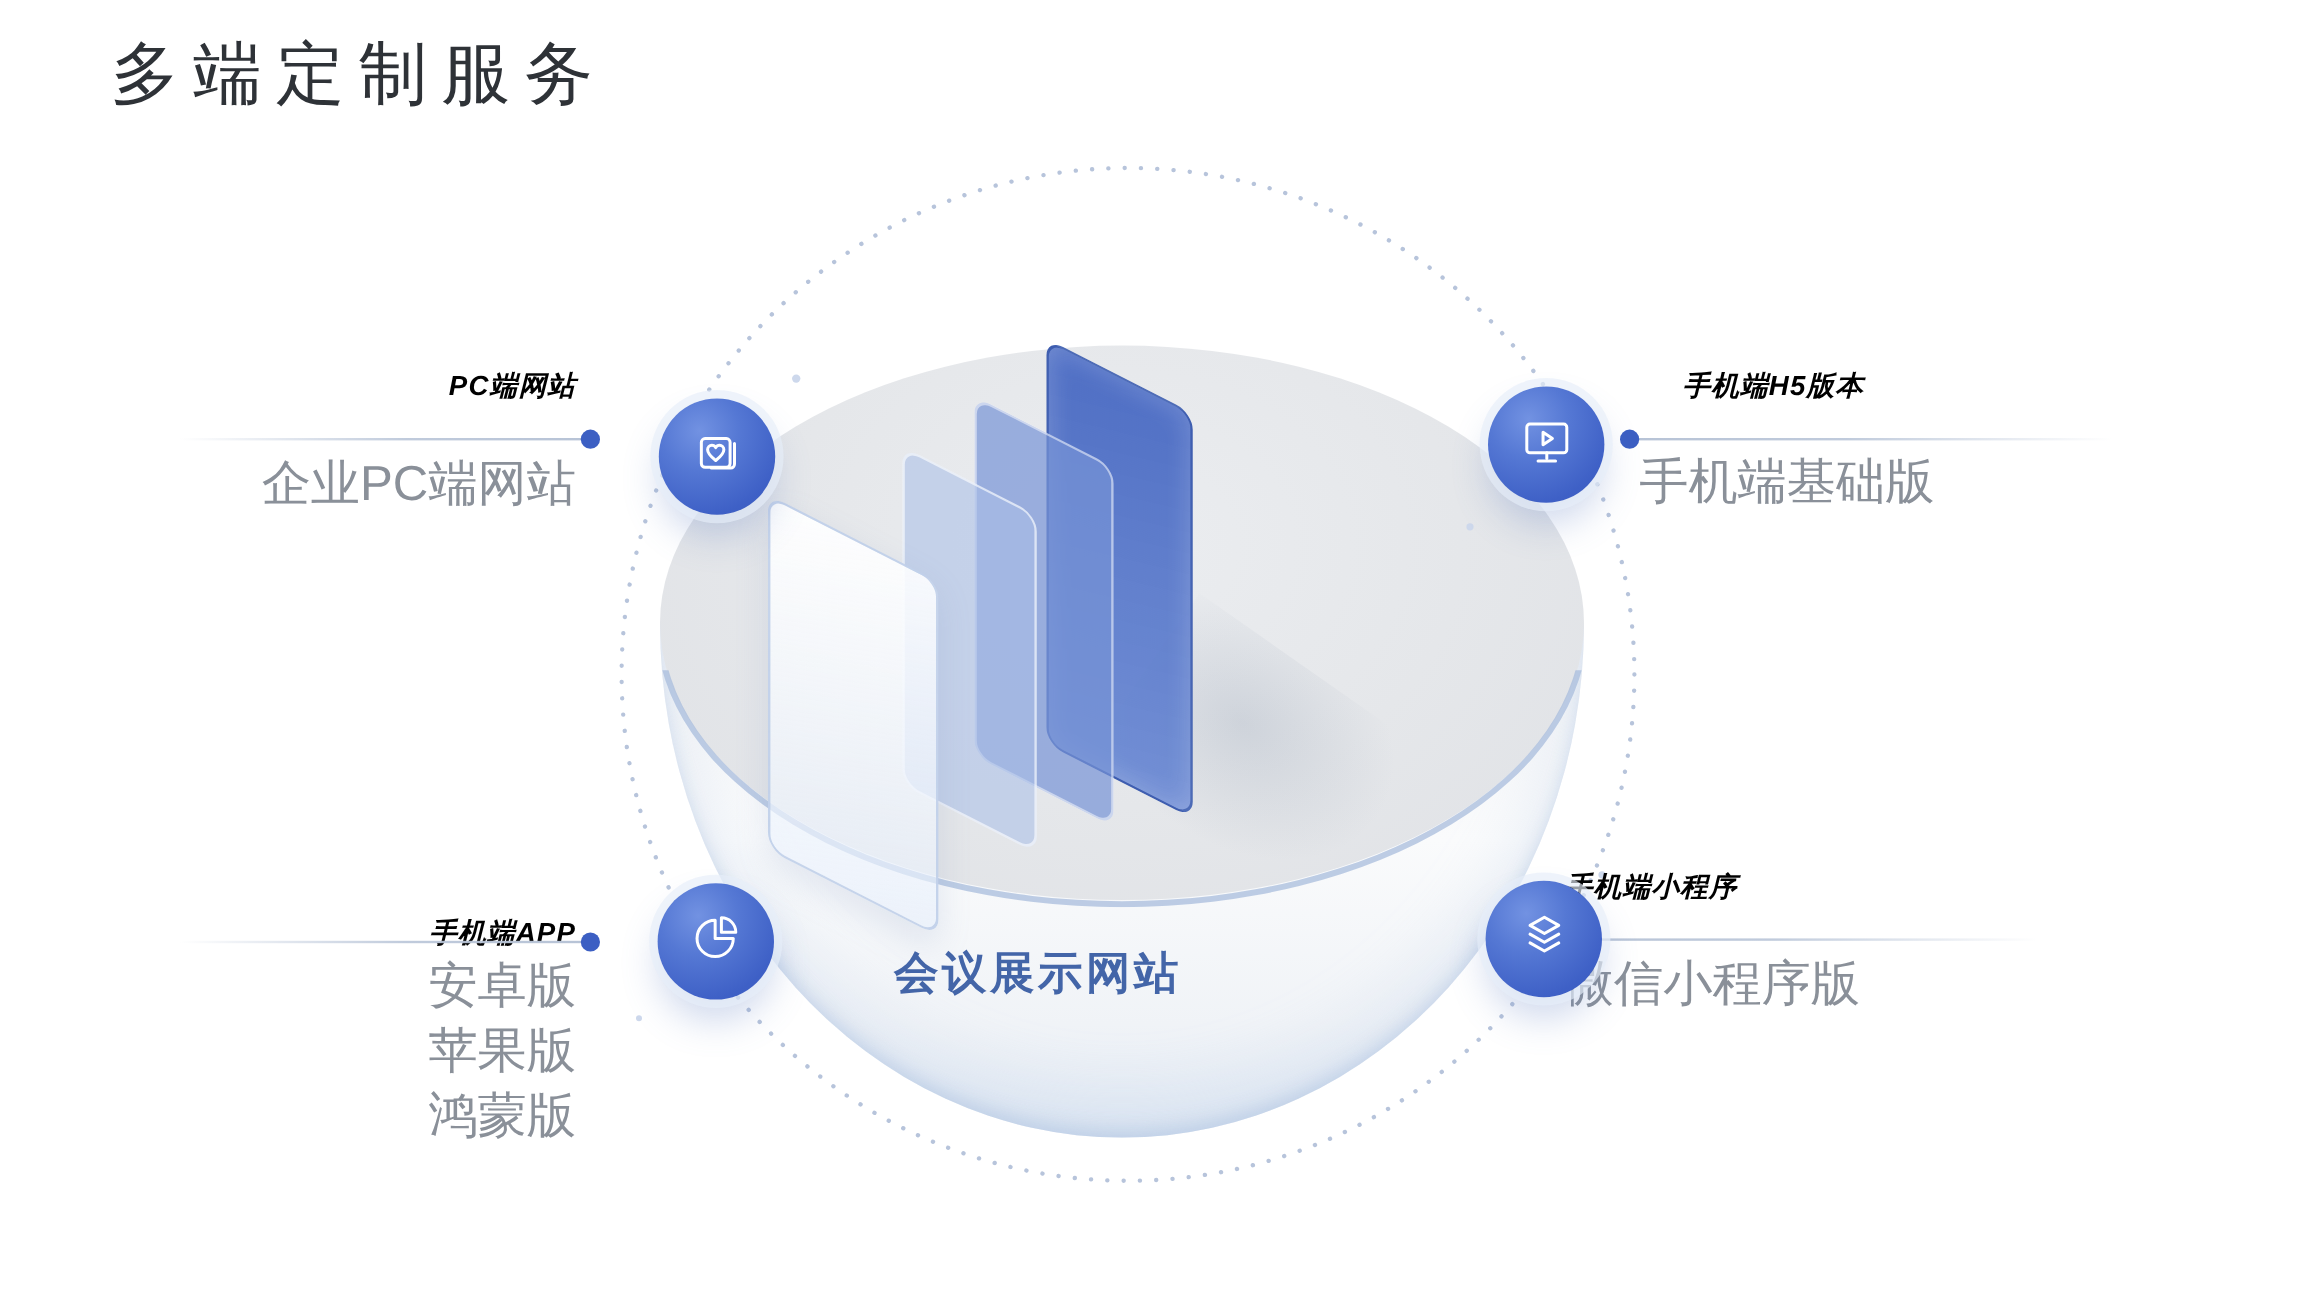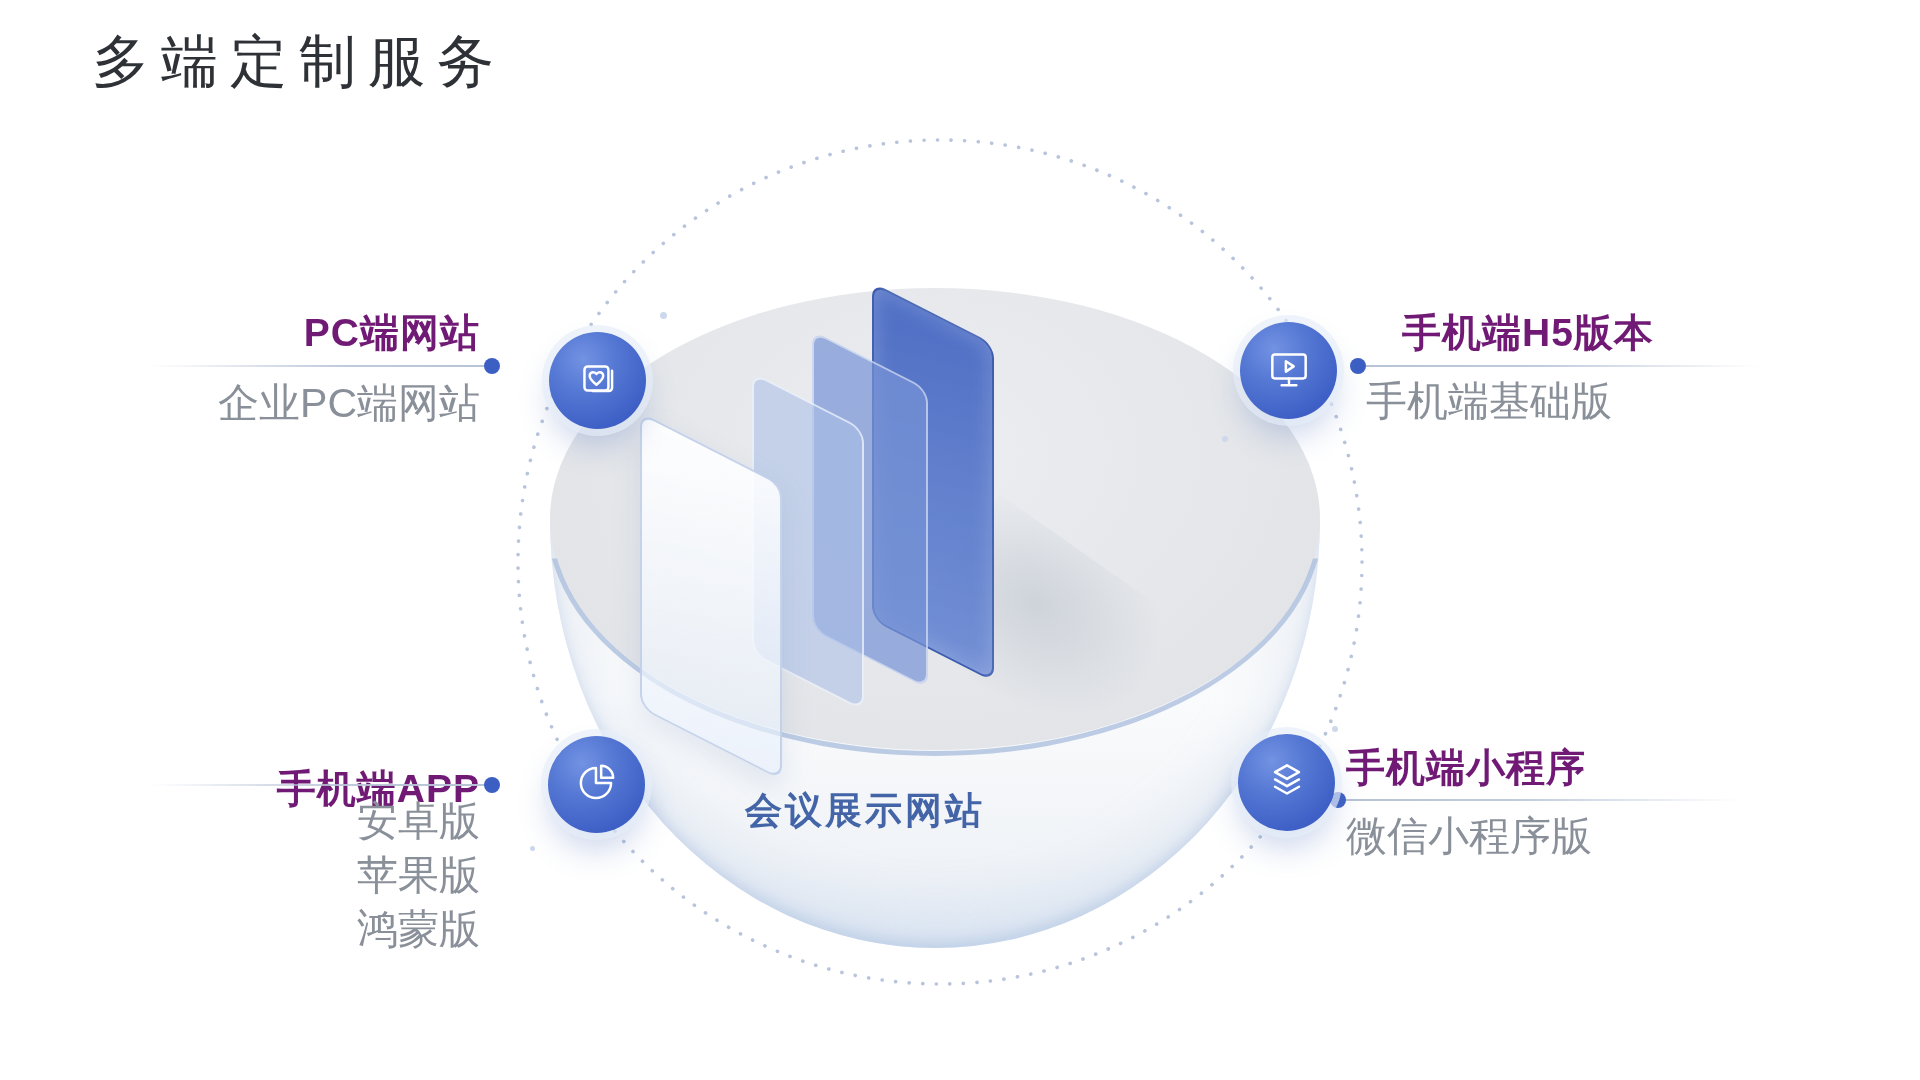--- a/index.html
+++ b/index.html
@@ -94,22 +94,22 @@
     text-align: center;
     font-size: 37px; font-weight: bold; color: #4365a8;
     letter-spacing: 3px;
     z-index: 10;
   }
 
   
   .callout { position: absolute; z-index: 12; }
   .co-title {
     position: absolute;
-    font-size: 39px; font-weight: bold; color: #701a75;
-    letter-spacing: 1px; white-space: nowrap;
+    font-size: 23px; font-weight: bold; color: #000000;
+    letter-spacing: 1px; white-space: nowrap; font-style: italic;
   }
   .co-line { position: absolute; height: 2px; z-index: 12; }
   .co-line.fade-left  { background: linear-gradient(to right, rgba(197,206,221,0) 0%, rgba(185,197,216,0.9) 55%, #b7c3d6 100%); }
   .co-line.fade-right { background: linear-gradient(to left,  rgba(197,206,221,0) 0%, rgba(185,197,216,0.9) 55%, #b7c3d6 100%); }
   .co-dot {
     position: absolute; top: -7px; width: 16px; height: 16px;
     border-radius: 50%; background: #3c5fc3;
   }
   .co-dot.at-right { right: -8px; }
   .co-dot.at-left  { left:  -8px; }
@@ -125,21 +125,21 @@
   .callout.bl { left: 150px; top: 726px; width: 350px; height: 240px; }
   .callout.bl .co-title { right: 20px; top: 0; margin-top: 36px; }
   .callout.bl .co-line  { left: 0; top: 58px; width: 342px; }
   .callout.bl .co-items { right: 20px; top: 68px; }
   
   .callout.tr { left: 1358px; top: 306px; width: 410px; height: 180px; }
   .callout.tr .co-title { left: 8px; top: 0; margin-left: 36px; }
   .callout.tr .co-line  { left: 0; top: 59px; width: 402px; }
   .callout.tr .co-items { left: 8px; top: 68px; }
   
-  .callout.br { left: 1338px; top: 724px; width: 410px; height: 180px; margin-top: 17px; }
+  .callout.br { left: 1296px; top: 724px; width: 410px; height: 180px; }
   .callout.br .co-title { left: 8px; top: 0; }
   .callout.br .co-line  { left: 0; top: 58px; width: 402px; }
   .callout.br .co-items { left: 8px; top: 68px; }
 
   
   .icon-badge {
     position: absolute; width: 97px; height: 97px; border-radius: 50%;
     background: radial-gradient(circle at 35% 28%, #7292e2 0%, #5578d4 35%, #3e60c6 75%, #3a5abc 100%);
     box-shadow: 0 0 0 7px rgba(231,238,249,0.65), 0 18px 30px rgba(100,130,195,0.30);
     display: flex; align-items: center; justify-content: center;

